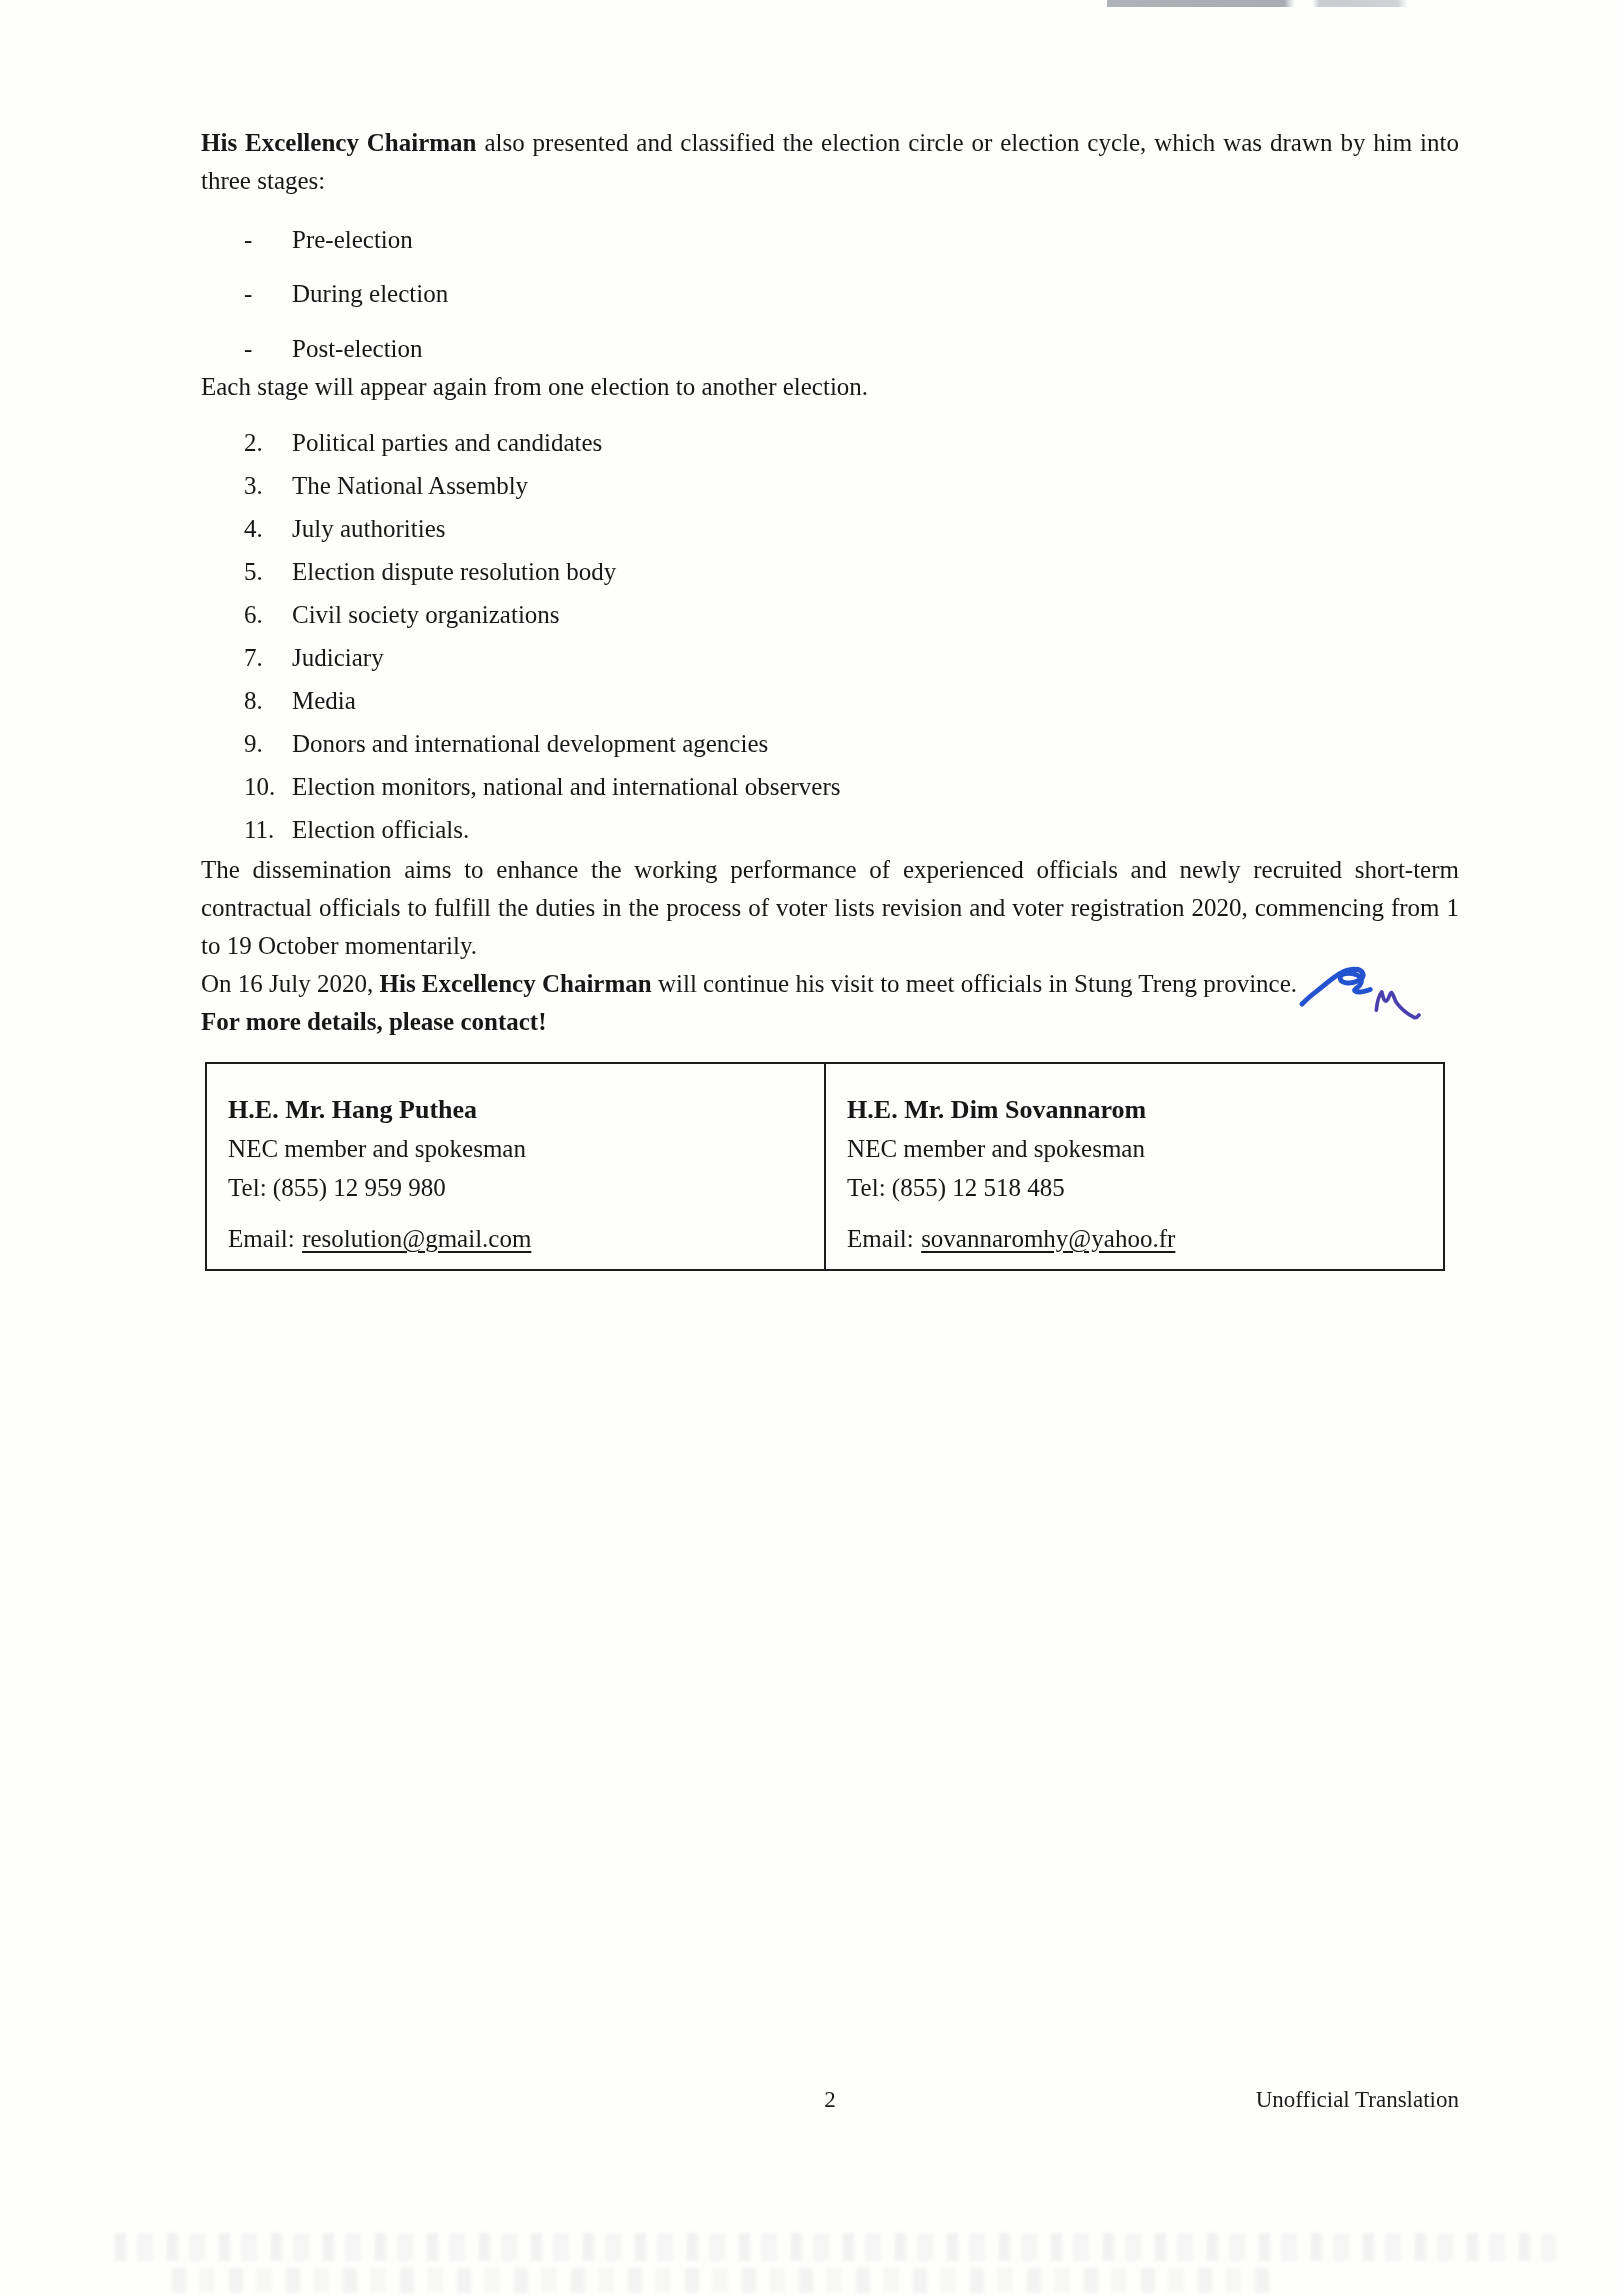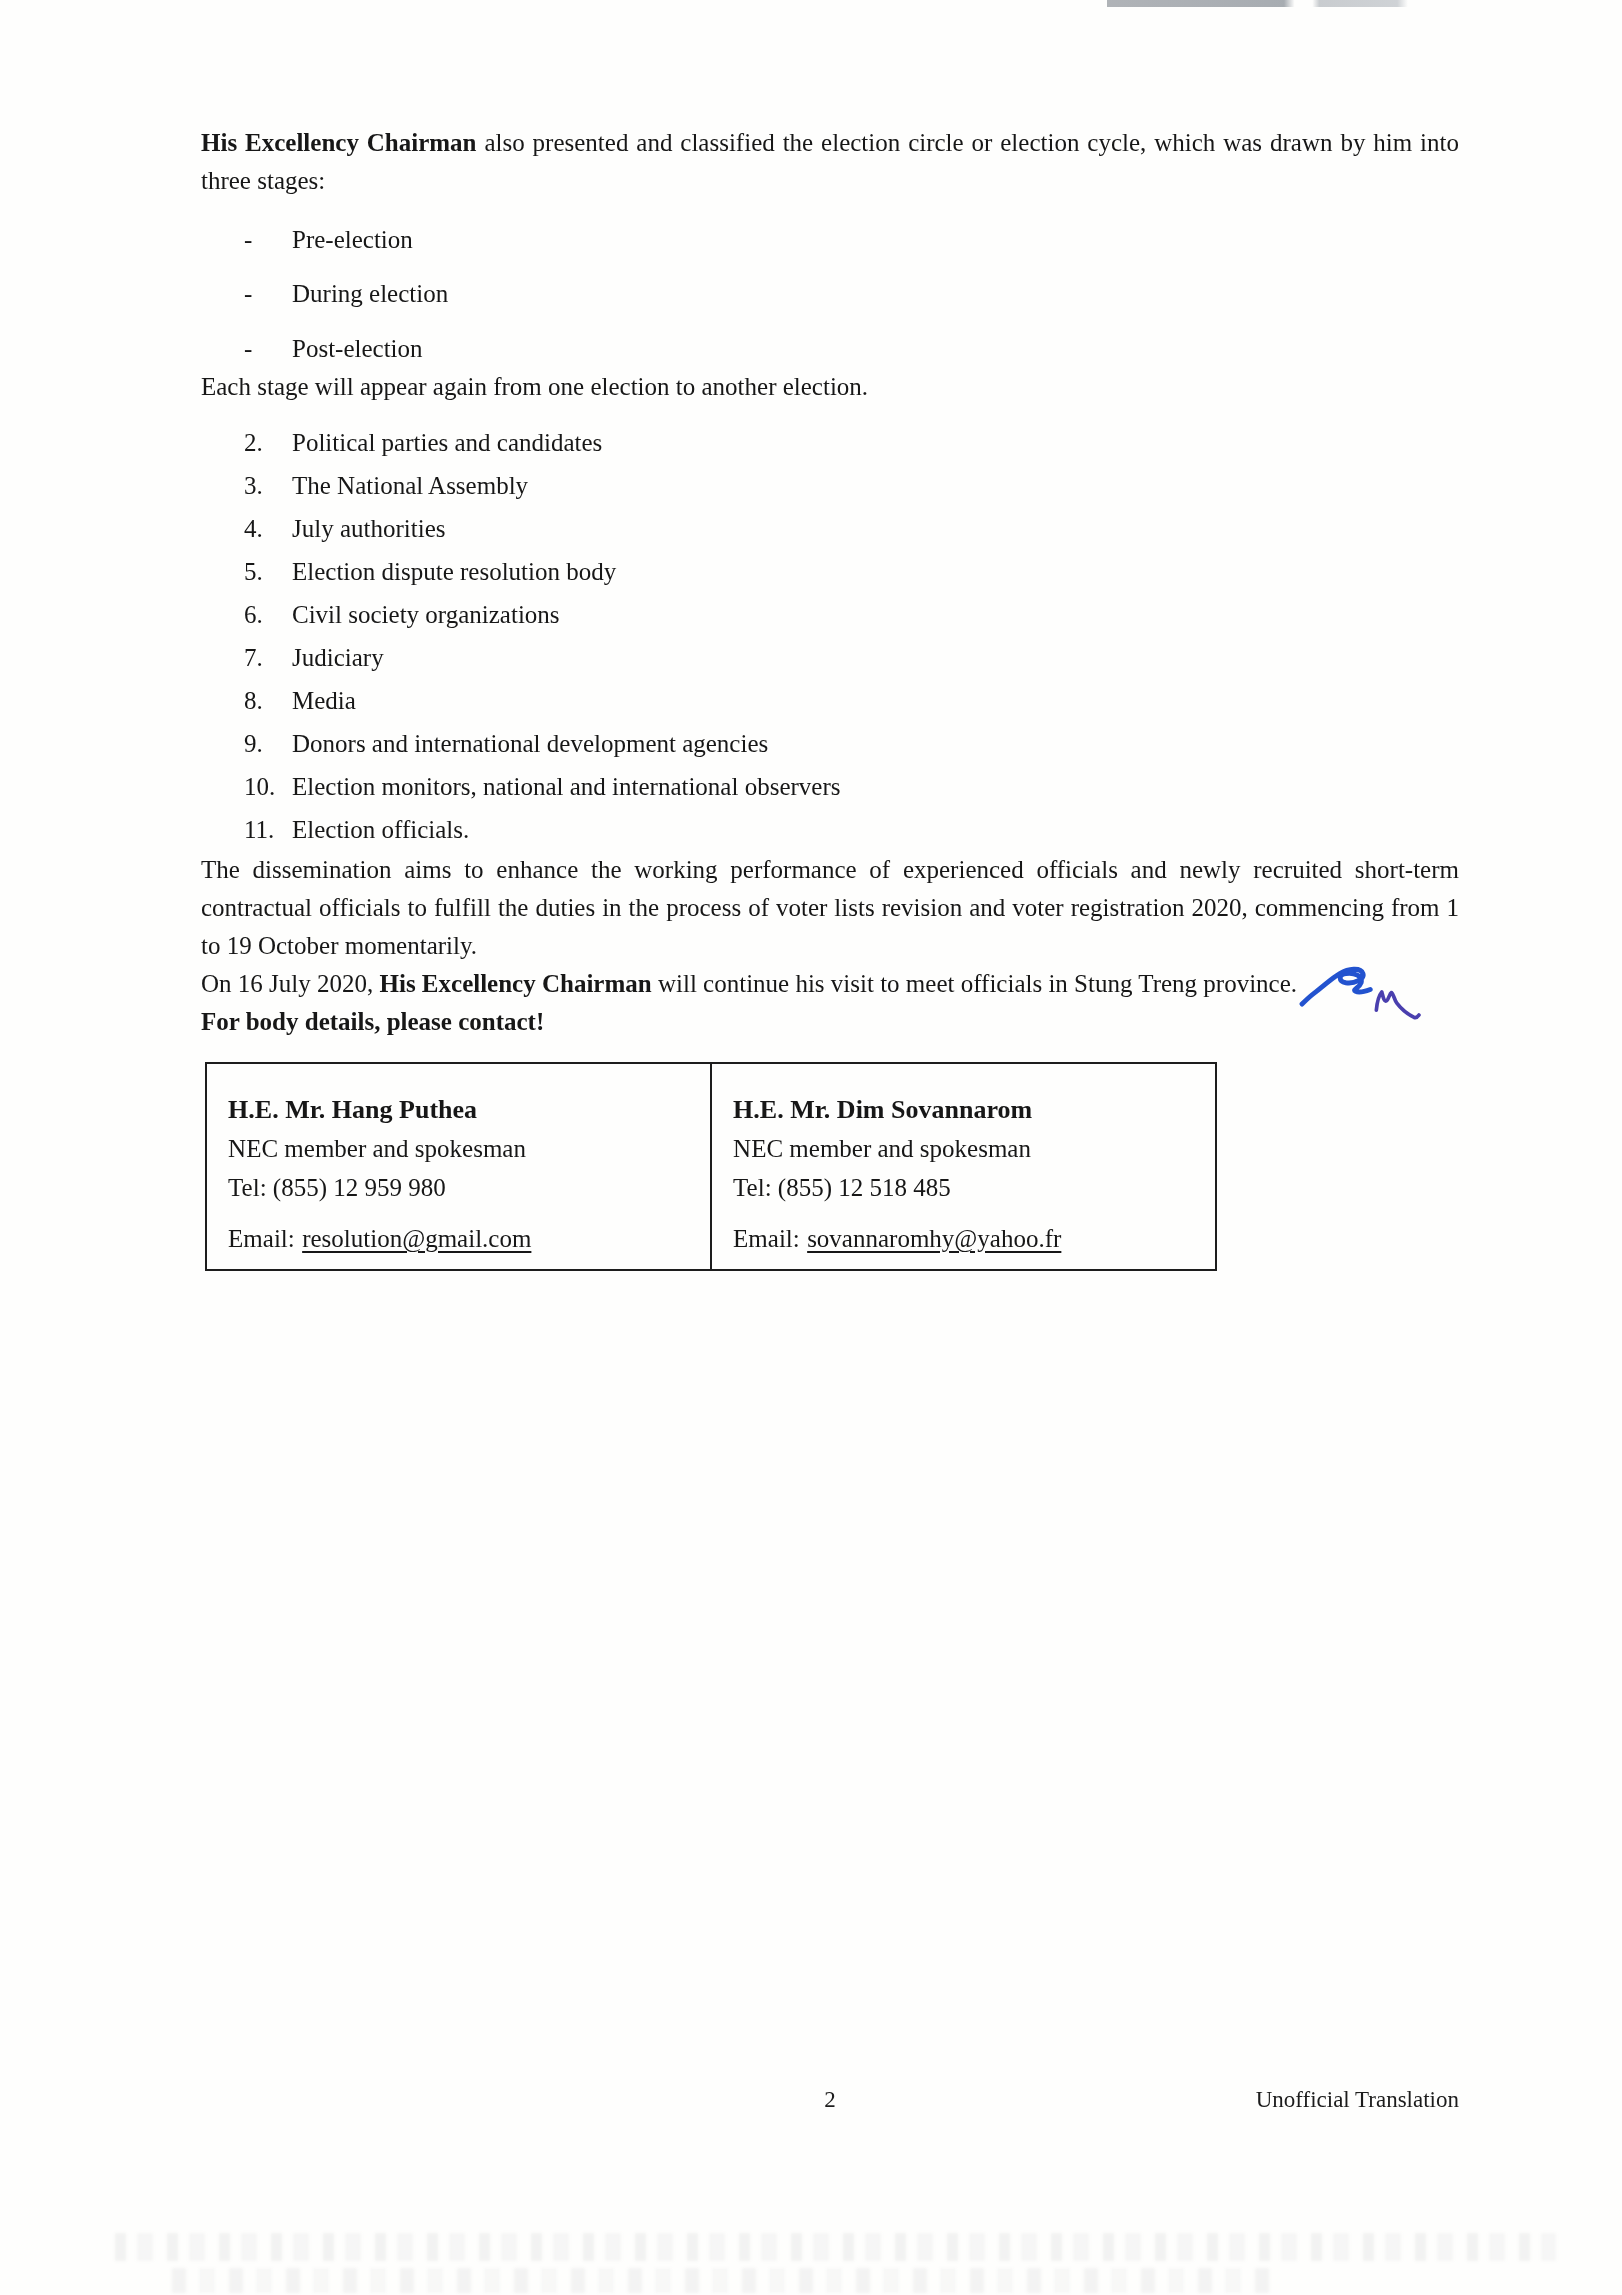--- a/index.html
+++ b/index.html
@@ -51,21 +51,21 @@
   .mt-dissemination{margin-top:20.5px;}
   .mt-visit{margin-top:41px;}
   .contact-heading{margin-top:35px;font-weight:bold;}
   
   .sig{
     display:inline-block;width:123px;height:67px;
     vertical-align:middle;margin:-21px 0 -33px 1.6px;
   }
   
   table.contacts{
-    border-collapse:collapse;margin:21px 0 0 4.1px;width:1012px;
+    border-collapse:collapse;margin:21px 0 0 4.1px;width:1240px;
     table-layout:fixed;
   }
   table.contacts td{
     border:2.5px solid #1d1d1d;vertical-align:top;
     padding:26px 19.6px 11.5px 21px;
     font-size:25px;line-height:39px;width:50%;
   }
   .c-name{font-weight:bold;font-size:26px;}
   .c-email{margin-top:11.5px;}
   .email-addr{text-decoration:underline;text-underline-offset:4.1px;margin-left:7.4px;}
@@ -110,21 +110,21 @@
     <li><span class="num">11.</span><span>Election officials.</span></li>
   </ol>
 
   <p class="justified mt-dissemination">The dissemination aims to enhance the working performance of experienced officials and newly recruited short-term contractual officials to fulfill the duties in the process of voter lists revision and voter registration 2020, commencing from 1 to 19 October momentarily.</p>
 
   <p class="justified mt-visit"><span>On 16 July 2020, </span><b>His Excellency Chairman</b><span> will continue his visit to meet officials in Stung Treng province.</span><svg class="sig" viewBox="0 0 200 110">
       <path d="M4,74 C10,68 16,62 24,56 C40,44 52,32 66,24 C80,16 100,13 104,24 C107,33 90,41 76,39 C64,37 63,26 76,24 C90,22 104,28 101,39 C98,48 86,50 92,53 C98,56 108,53 116,50" fill="none" stroke-width="8" stroke-linecap="round" stroke-linejoin="round" stroke="#2353cf"></path>
       <path d="M126,84 C127,73 130,60 135,54 C137,61 138,70 142,69 C146,68 147,57 151,55 C154,57 155,66 160,73 C166,81 176,90 188,96 C191,97 194,95 196,92" fill="none" stroke-width="6" stroke-linecap="round" stroke-linejoin="round" stroke="#4a3fae"></path>
   </svg></p>
 
-  <p class="contact-heading">For body details, please contact!</p>
+  <p class="contact-heading">For more details, please contact!</p>
 
   <table class="contacts">
     <tbody>
         <tr>
       <td>
         <div class="c-name">H.E. Mr. Hang Puthea</div>
         <div class="c-title">NEC member and spokesman</div>
         <div class="c-tel">Tel: (855) 12 959 980</div>
         <div class="c-email"><span>Email:</span><span class="email-addr">resolution@gmail.com</span></div>
       </td>

